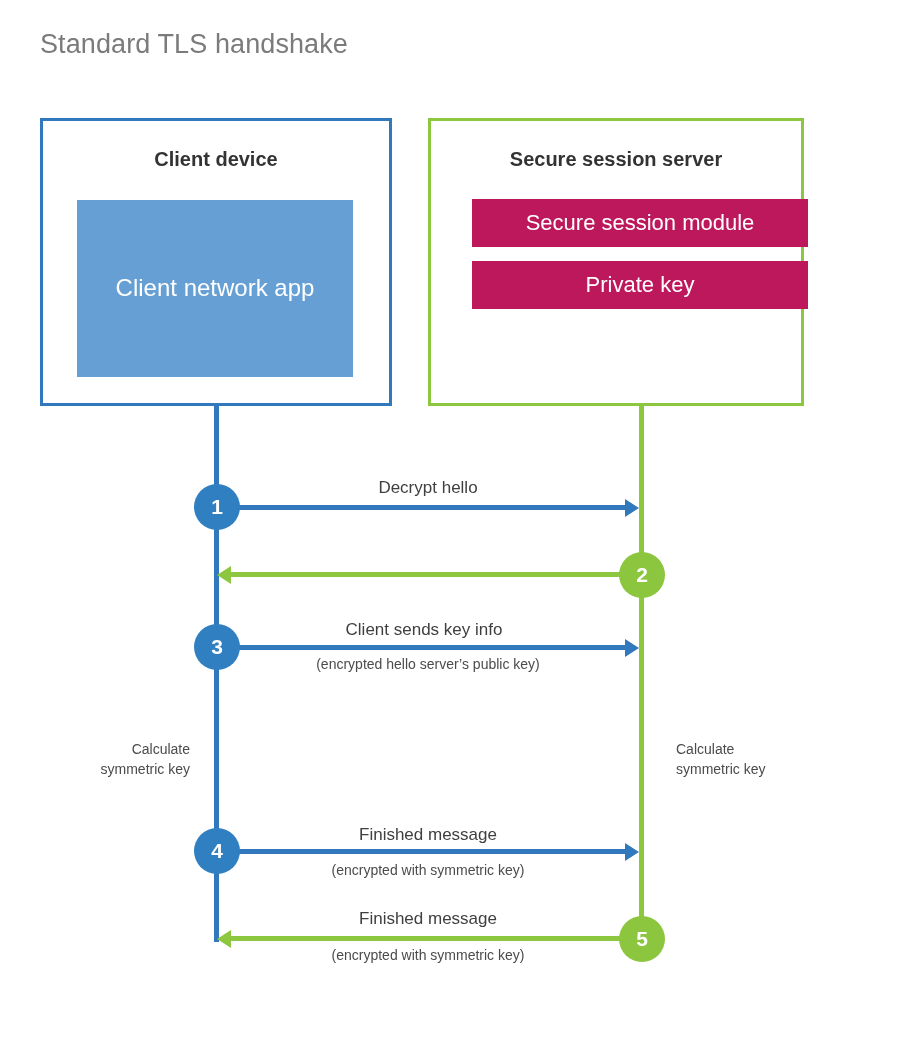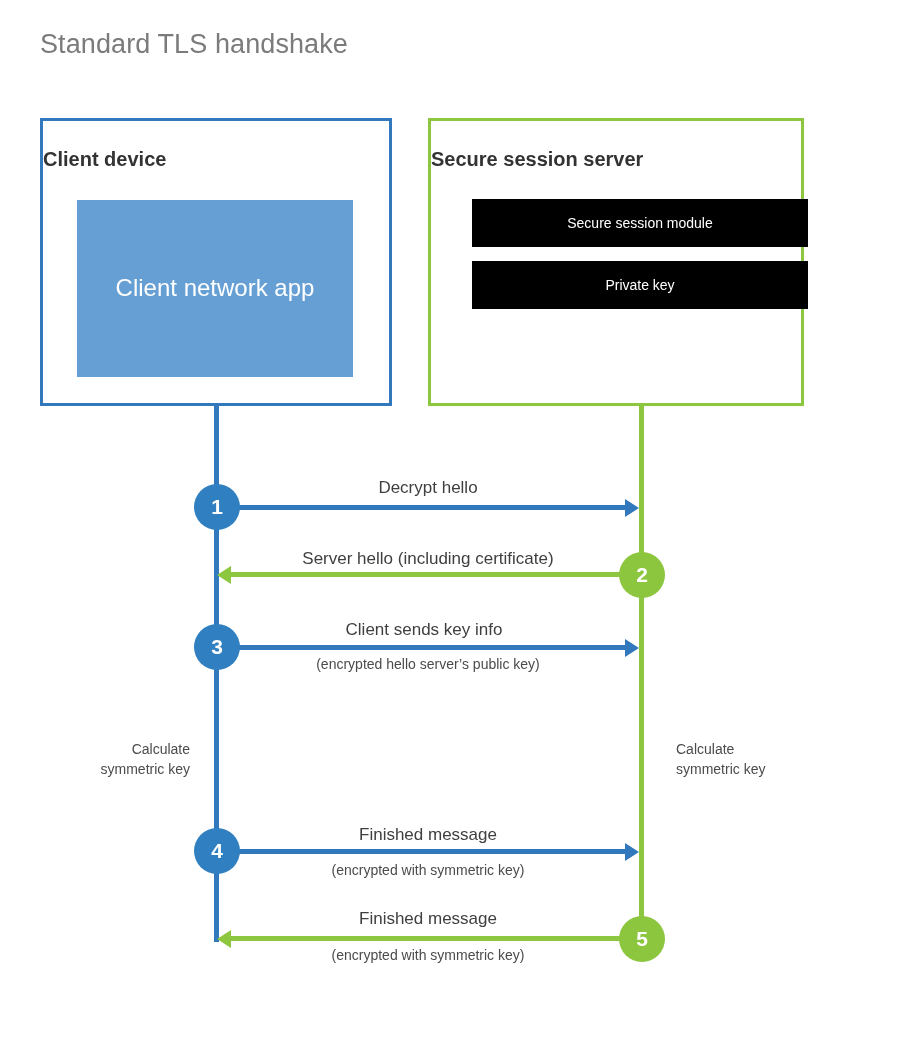--- a/index.html
+++ b/index.html
@@ -49,21 +49,21 @@
     top: 118px;
     width: 376px;
     height: 288px;
     border: 3px solid #8dc63f;
   }
   .actor-title {
     position: absolute;
     left: 0;
     right: 0;
     top: 27px;
-    text-align: left;
+    text-align: center;
     font-size: 20px;
     font-weight: bold;
     color: #333333;
   }
 
   
   .client-app {
     position: absolute;
     left: 34px;
     top: 79px;
@@ -81,23 +81,23 @@
   }
   .server-bars {
     position: absolute;
     left: 41px;
     top: 78px;
     width: 336px;
   }
   .server-bar {
     height: 48px;
     margin-bottom: 14px;
-    background: #000000;
+    background: #be185d;
     color: #ffffff;
-    font-size: 14px;
+    font-size: 22px;
     font-weight: 300;
     display: flex;
     align-items: center;
     justify-content: center;
     text-align: center;
   }
   .server-bar:last-child { margin-bottom: 0; }
 
   
   .lifeline {
@@ -210,21 +210,20 @@
 
   <div class="lifeline client-line"></div>
   <div class="lifeline server-line"></div>
 
   <div class="msg-label" style="left:216px; top:478px; width:424px;">Decrypt hello</div>
   <div class="msg blue" style="left:216px; top:505px; width:410px;">
     <span class="arrowhead right"></span>
   </div>
   <div class="step-circle blue" style="left:194px; top:484px;">1</div>
 
-  <div class="msg-label" style="left:216px; top:549px; width:424px;">Server hello (including certificate)</div>
   <div class="msg green" style="left:230px; top:572px; width:409px;">
     <span class="arrowhead left"></span>
   </div>
   <div class="step-circle green" style="left:619px; top:552px;">2</div>
 
   <div class="msg-label" style="left:212px; top:620px; width:424px;">Client sends key info</div>
   <div class="msg blue" style="left:216px; top:645px; width:410px;">
     <span class="arrowhead right"></span>
   </div>
   <div class="msg-sublabel" style="left:216px; top:656px; width:424px;">(encrypted hello server’s public key)</div>

